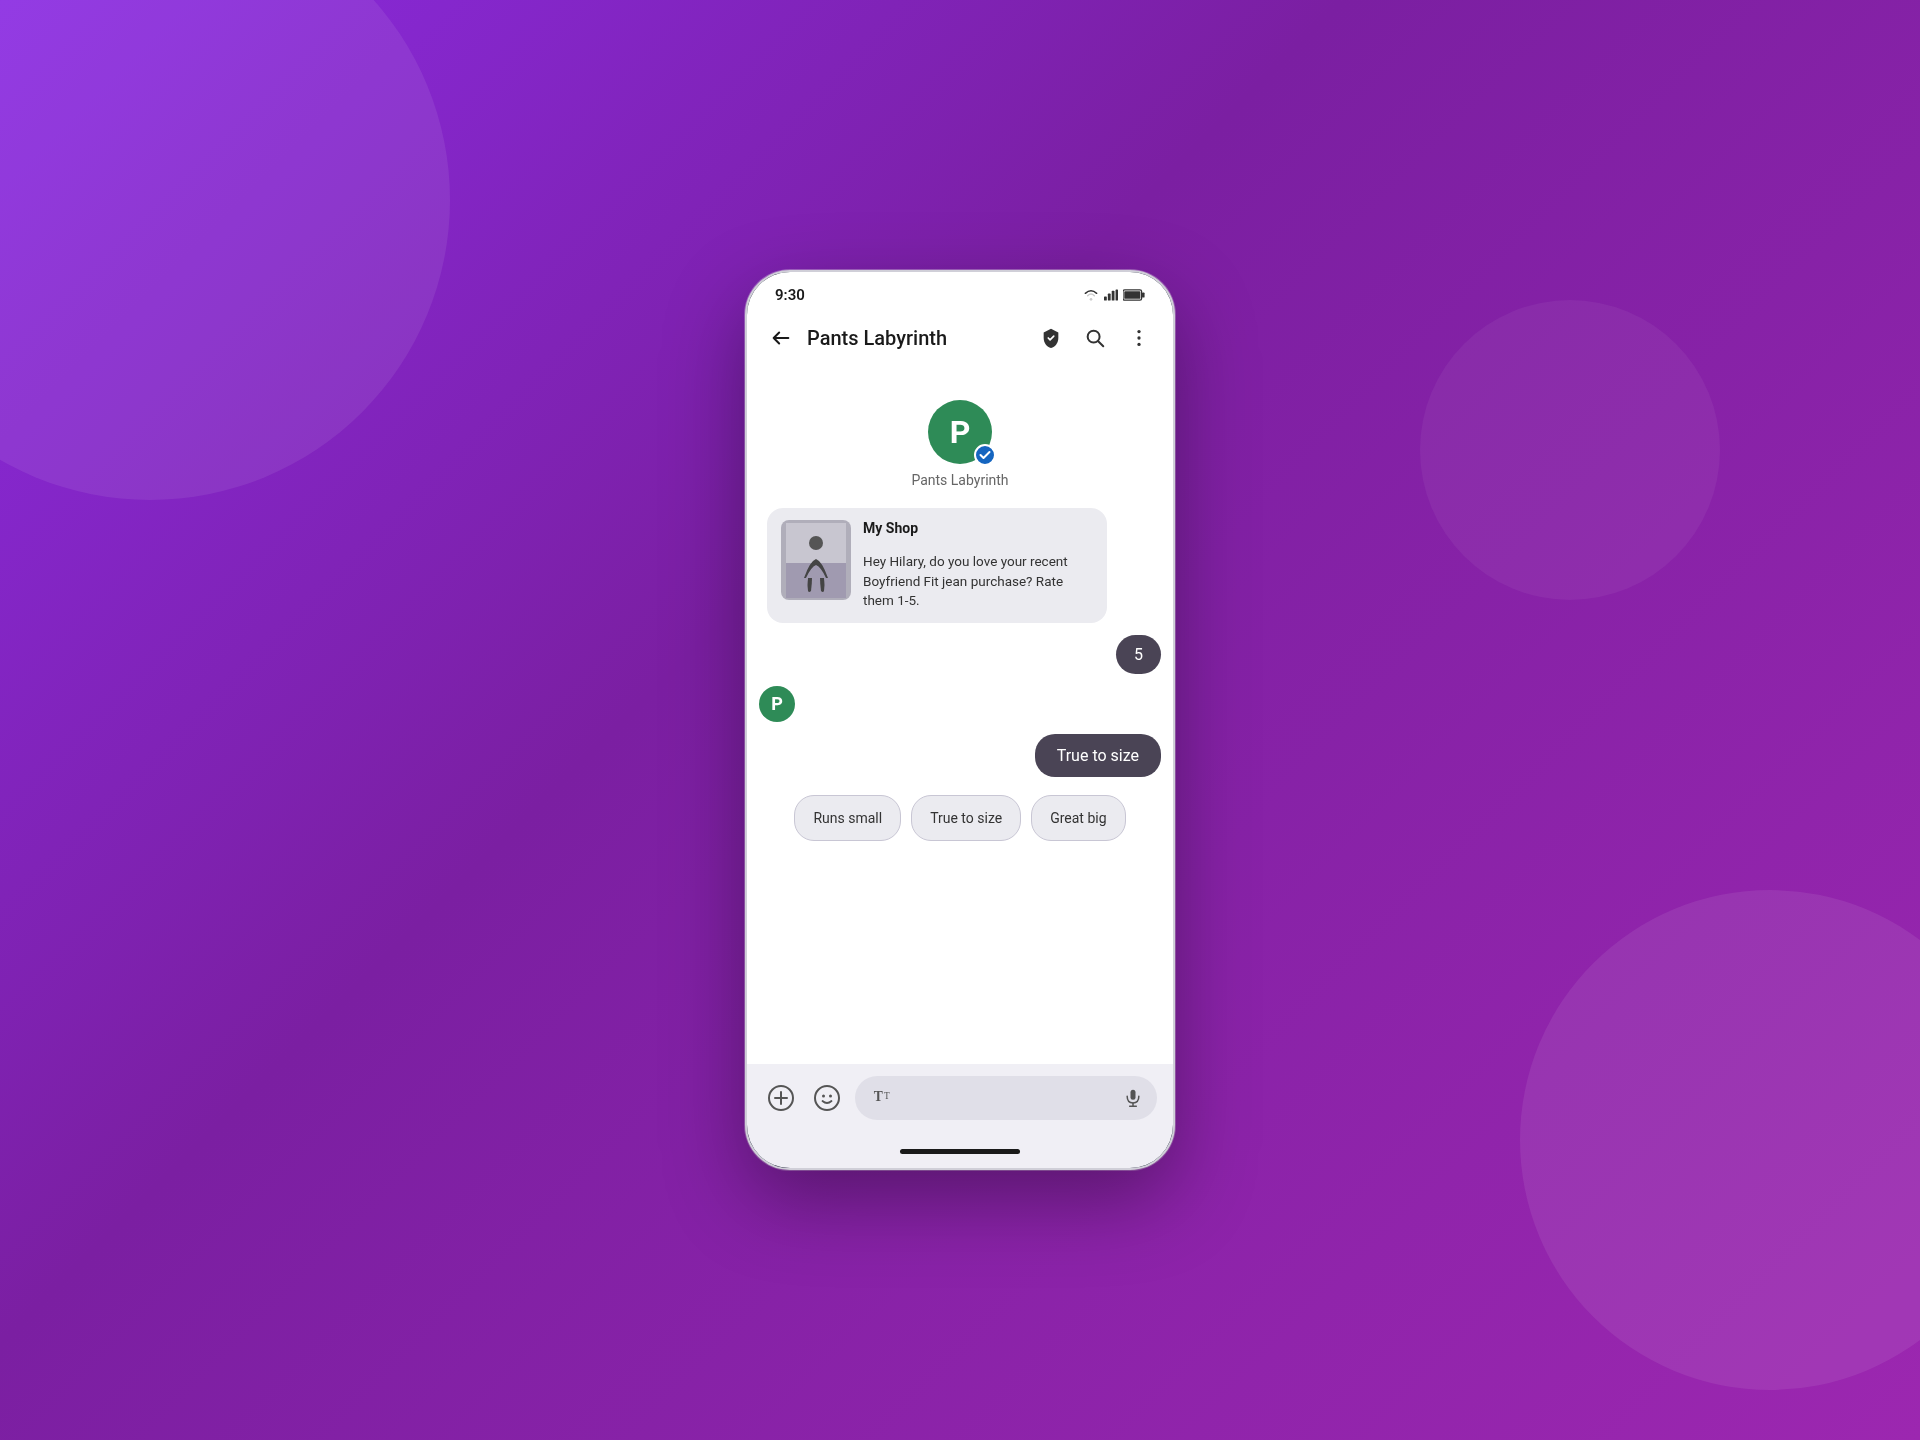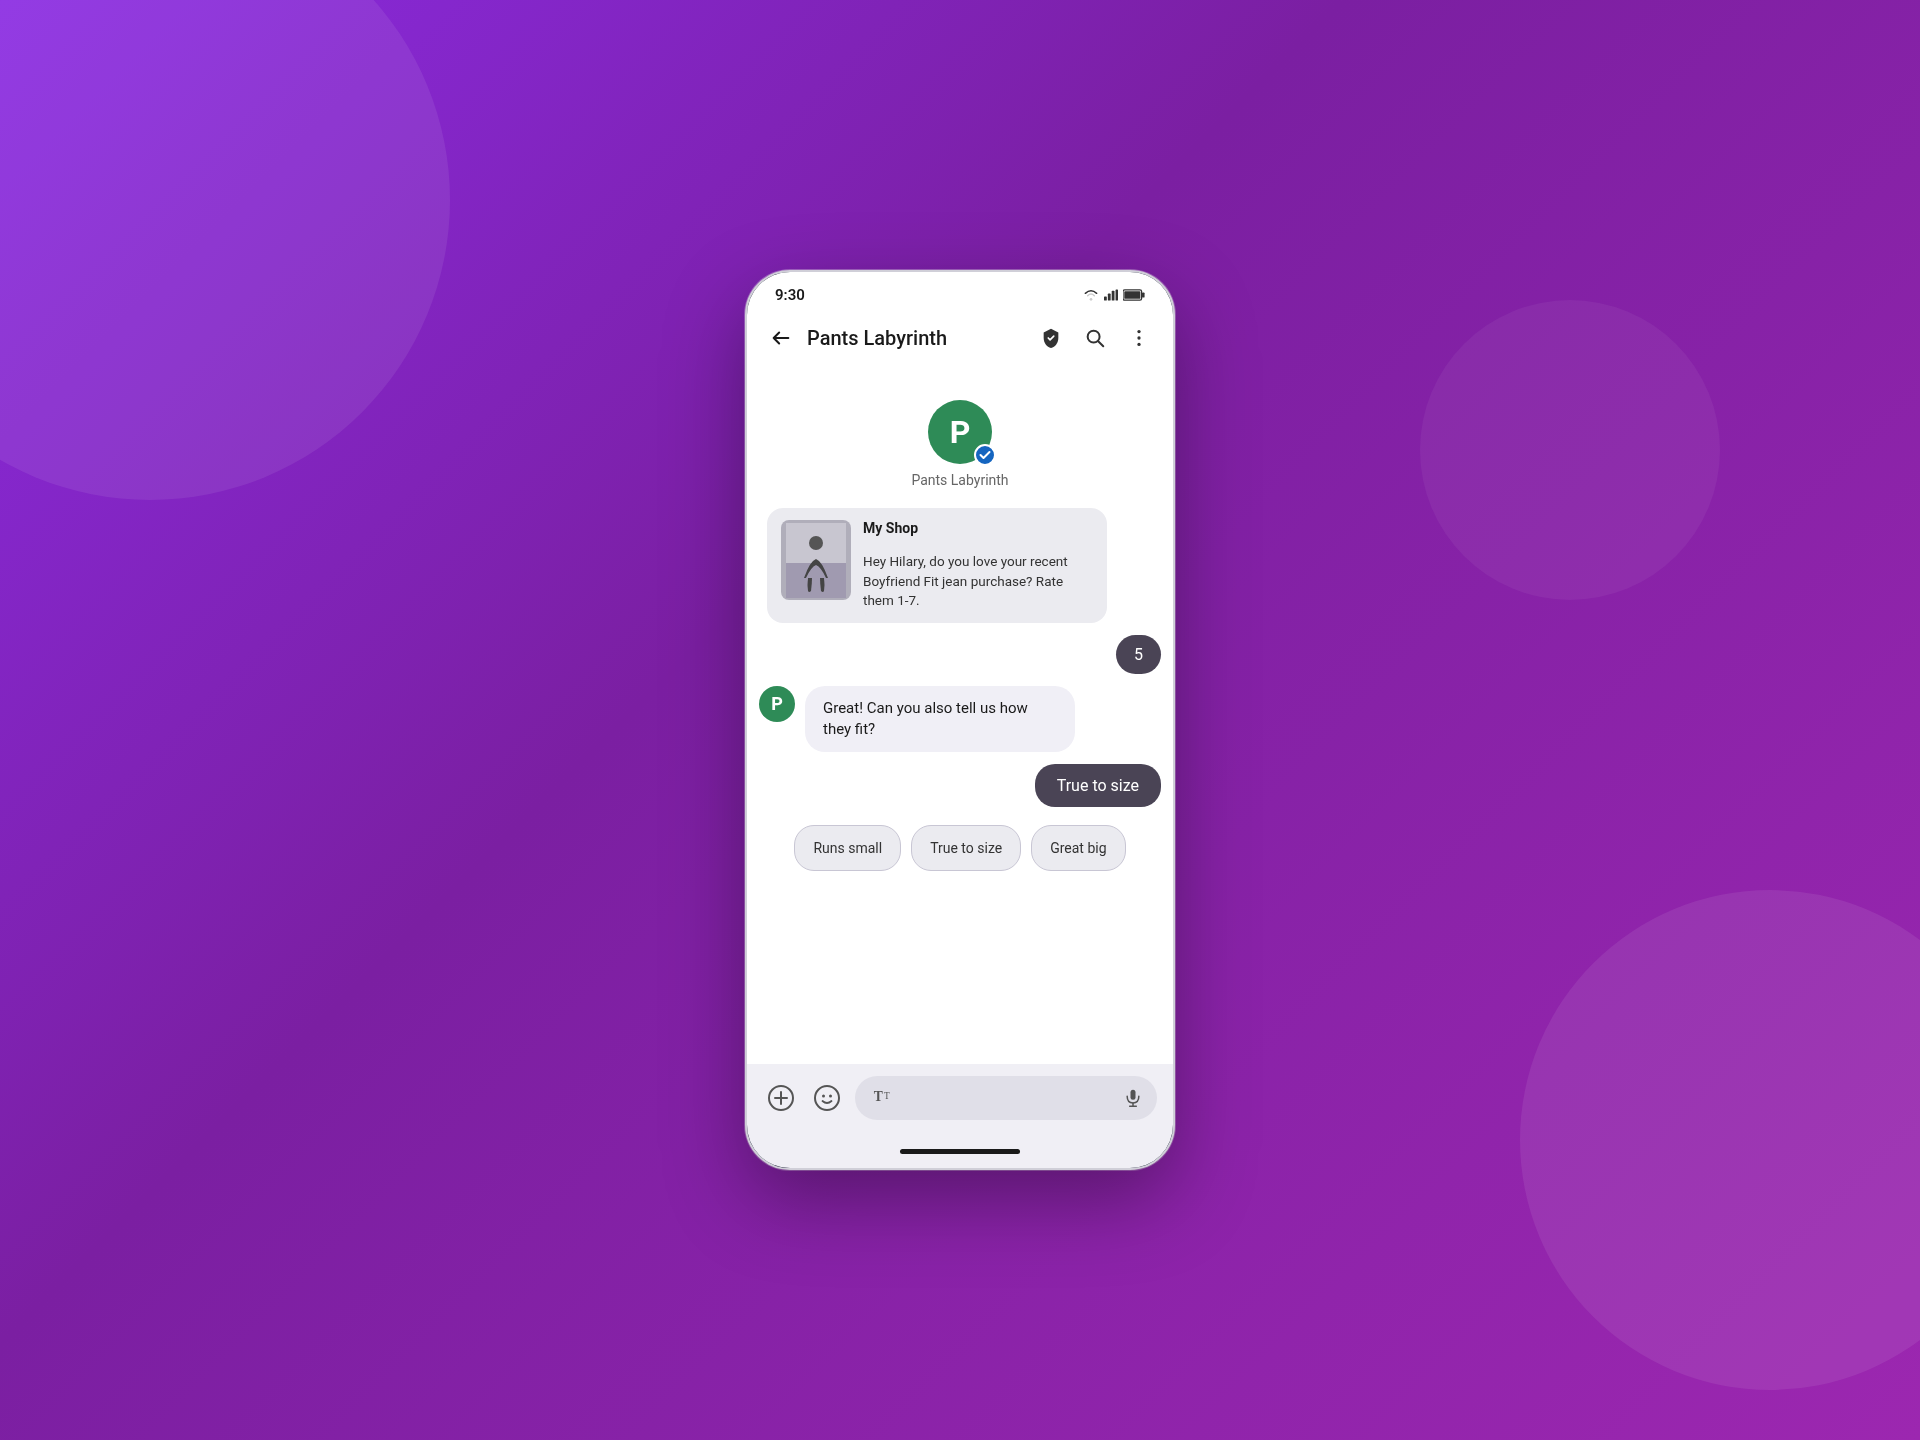--- a/index.html
+++ b/index.html
@@ -440,32 +440,31 @@
             <rect y="40" width="60" height="35" fill="#a09ab0"></rect>
 
             <ellipse cx="30" cy="20" rx="7" ry="7" fill="#555"></ellipse>
             <path d="M18 55 Q24 38 30 36 Q36 38 42 55 L40 55 Q35 44 30 42 Q25 44 20 55Z" fill="#444"></path>
             <path d="M22 55 Q21 62 22 68 Q23 70 25 68 Q26 60 26 55Z" fill="#444"></path>
             <path d="M38 55 Q39 62 38 68 Q37 70 35 68 Q34 60 34 55Z" fill="#444"></path>
           </svg>
         </div>
         <div class="message-card-text">
           <div class="message-card-sender">My Shop</div>
-          <div class="message-card-body">Hey Hilary, do you love your recent Boyfriend Fit jean purchase? Rate them 1-7.</div>
+          <div class="message-card-body">Hey Hilary, do you love your recent Boyfriend Fit jean purchase? Rate them 1-5.</div>
         </div>
       </div>
     </div>
 
     <div class="message-user">
       <span>5</span>
     </div>
 
     <div class="message-bot-row">
       <div class="bot-avatar">P</div>
-      <div class="message-bot-bubble">Great! Can you also tell us how they fit?</div>
     </div>
 
     <div class="message-user-selected">
       <span>True to size</span>
     </div>
 
     <div class="quick-replies">
       <div class="quick-reply-chip">
         <span>Runs small</span>
       </div>

